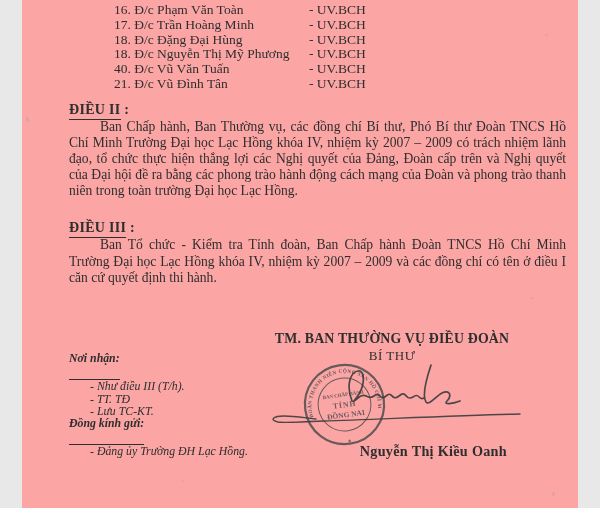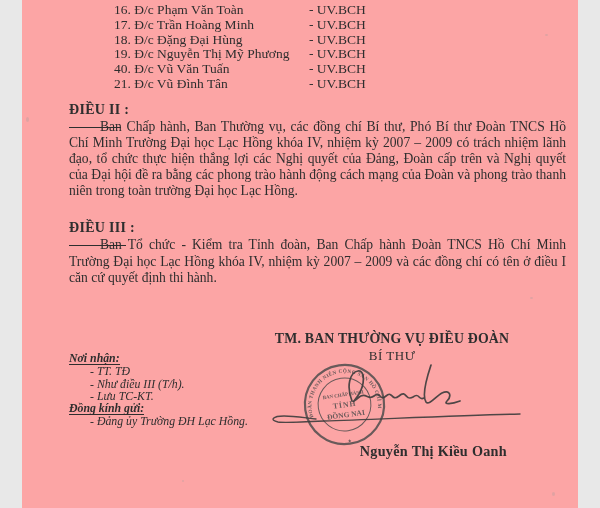--- a/index.html
+++ b/index.html
@@ -10,39 +10,39 @@
     font-family:"Liberation Serif","DejaVu Serif",serif;
     color:#2e2e2e;
   }
   
   .members { position:absolute; top:3px; left:92px; font-size:13.5px; line-height:14.8px; }
   .member-row { display:flex; }
   .member-name { width:195px; white-space:nowrap; }
   .member-role { white-space:nowrap; }
   
   .article-heading { position:absolute; left:47px; font-size:14px; font-weight:bold; letter-spacing:.3px; }
-  .article-heading .hd { display:inline-block; border-bottom:1.8px solid #2e2e2e; padding-bottom:9px; }
+  .article-heading .hd { display:inline-block; border-bottom:1.8px solid #2e2e2e; padding-bottom:1px; }
   #heading-2 { top:102px; }
   #heading-3 { top:220px; }
   
   .para {
     position:absolute; left:47px; width:497px;
     font-size:13.6px; line-height:15.9px;
     text-align:justify; text-indent:31px;
   }
   #para-2 { top:119px; }
   #para-3 { top:237px; line-height:16.6px; }
   
   .sign-head { position:absolute; left:245px; top:331px; width:250px; text-align:center; }
   .sign-authority { font-size:13.8px; font-weight:bold; letter-spacing:.2px; white-space:nowrap; }
   .sign-title { font-size:13px; letter-spacing:.5px; margin-top:1px; }
   
   .recipients { position:absolute; left:47px; top:352px; font-size:11.8px; font-style:italic; line-height:12.3px; }
   .recip-label { font-weight:bold; }
-  .recip-label .lbl { display:inline-block; border-bottom:1.3px solid #2e2e2e; padding-bottom:0px;text-align:center; }
+  .recip-label .lbl { display:inline-block; border-bottom:1.3px solid #2e2e2e; padding-bottom:15px;text-align:center; }
   .recip-item { margin-left:21px; white-space:nowrap; }
   
   .stamp { position:absolute; left:277px; top:359px; width:91px; height:91px; transform:rotate(-8deg); opacity:.82; }
   
   .signature-ink { position:absolute; left:240px; top:352px; width:270px; height:76px; }
   
   .signer-name { position:absolute; left:255px; top:443px; width:230px; text-align:right; font-size:14.2px; font-weight:bold; letter-spacing:.3px; white-space:nowrap; }
   
   .speck { position:absolute; background:#9a9a9a; border-radius:50%; opacity:.3; }
 </style>
@@ -58,21 +58,21 @@
     </div>
     <div class="member-row">
       <span class="member-name">17. Đ/c Trần Hoàng Minh</span>
       <span class="member-role">- UV.BCH</span>
     </div>
     <div class="member-row">
       <span class="member-name">18. Đ/c Đặng Đại Hùng</span>
       <span class="member-role">- UV.BCH</span>
     </div>
     <div class="member-row">
-      <span class="member-name">19. Đ/c Nguyễn Thị Mỹ Phương</span>
+      <span class="member-name">18. Đ/c Nguyễn Thị Mỹ Phương</span>
       <span class="member-role">- UV.BCH</span>
     </div>
     <div class="member-row">
       <span class="member-name">40. Đ/c Vũ Văn Tuấn</span>
       <span class="member-role">- UV.BCH</span>
     </div>
     <div class="member-row">
       <span class="member-name">21. Đ/c Vũ Đình Tân</span>
       <span class="member-role">- UV.BCH</span>
     </div>
@@ -88,22 +88,22 @@
   </div>
   <div class="para" id="para-3">Ban Tổ chức - Kiểm tra Tỉnh đoàn, Ban Chấp hành Đoàn TNCS Hồ Chí Minh Trường Đại học Lạc Hồng khóa IV, nhiệm kỳ 2007 – 2009 và các đồng chí có tên ở điều I căn cứ quyết định thi hành.</div>
 
   <div class="sign-head">
     <div class="sign-authority">TM. BAN THƯỜNG VỤ ĐIỀU ĐOÀN</div>
     <div class="sign-title">BÍ THƯ</div>
   </div>
 
   <div class="recipients">
     <div class="recip-label"><span class="lbl">Nơi nhận:</span></div>
+    <div class="recip-item">- Như điều III (T/h).</div>
     <div class="recip-item">- TT. TĐ</div>
-    <div class="recip-item">- Như điều III (T/h).</div>
     <div class="recip-item">- Lưu TC-KT.</div>
     <div class="recip-label"><span class="lbl">Đồng kính gửi:</span></div>
     <div class="recip-item">- Đảng ủy Trường ĐH Lạc Hồng.</div>
   </div>
 
   <svg class="stamp" viewBox="0 0 100 100">
     <g fill="none" stroke="#4a4a4a">
       <circle cx="50" cy="50" r="43.5" stroke-width="2.4"></circle>
       <circle cx="50" cy="50" r="29" stroke-width="1.1"></circle>
     </g>

